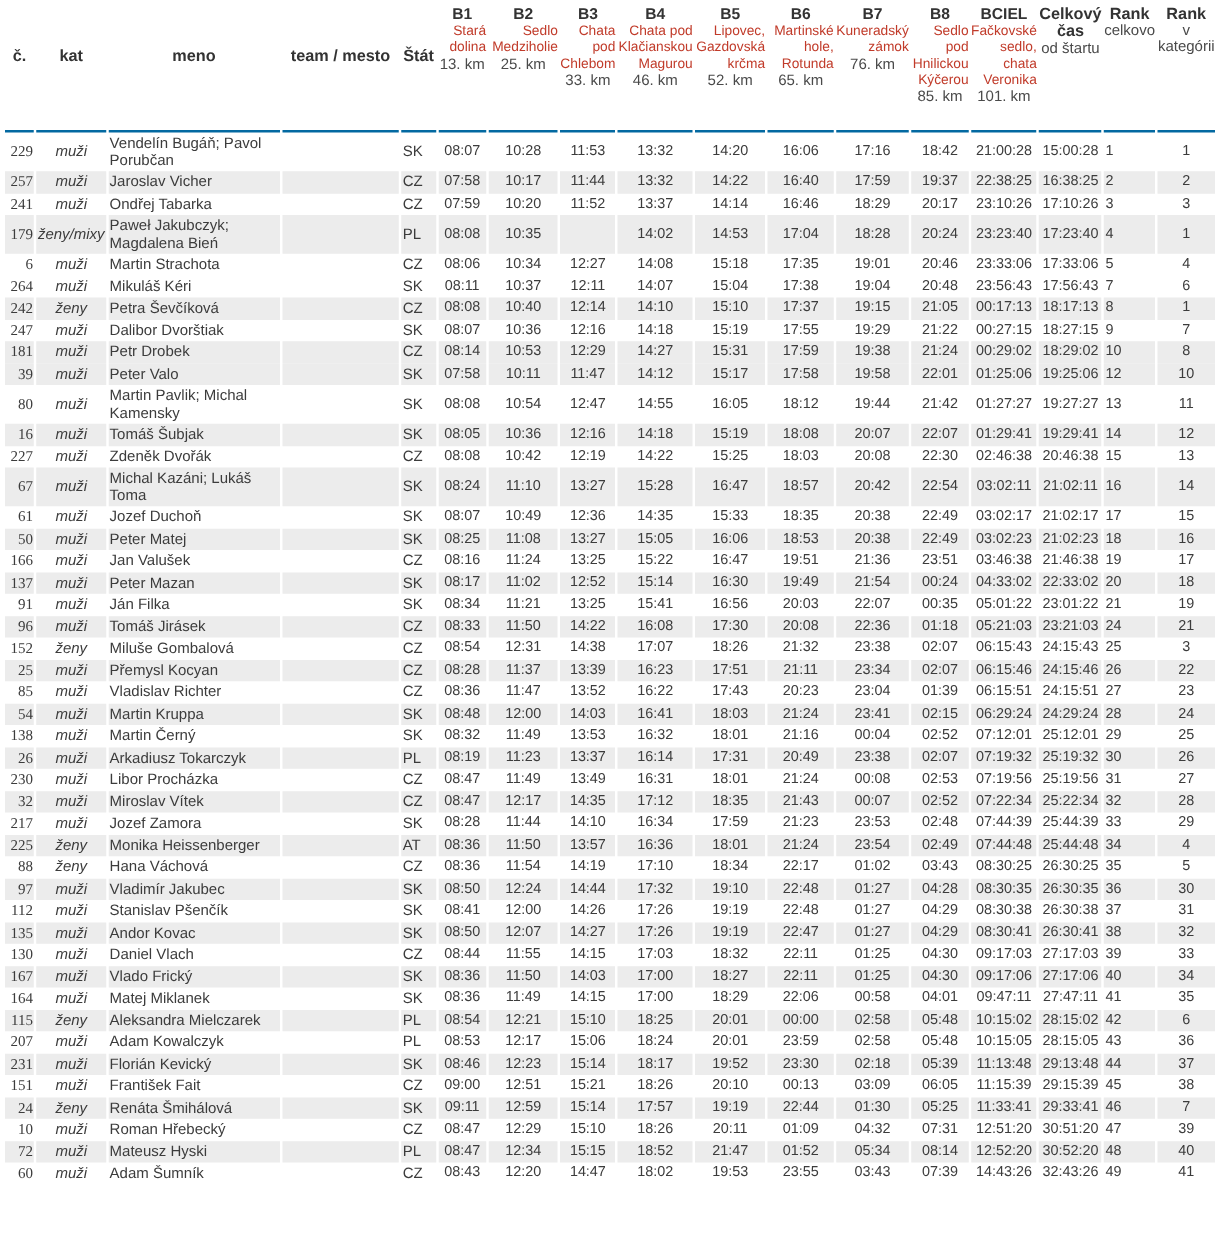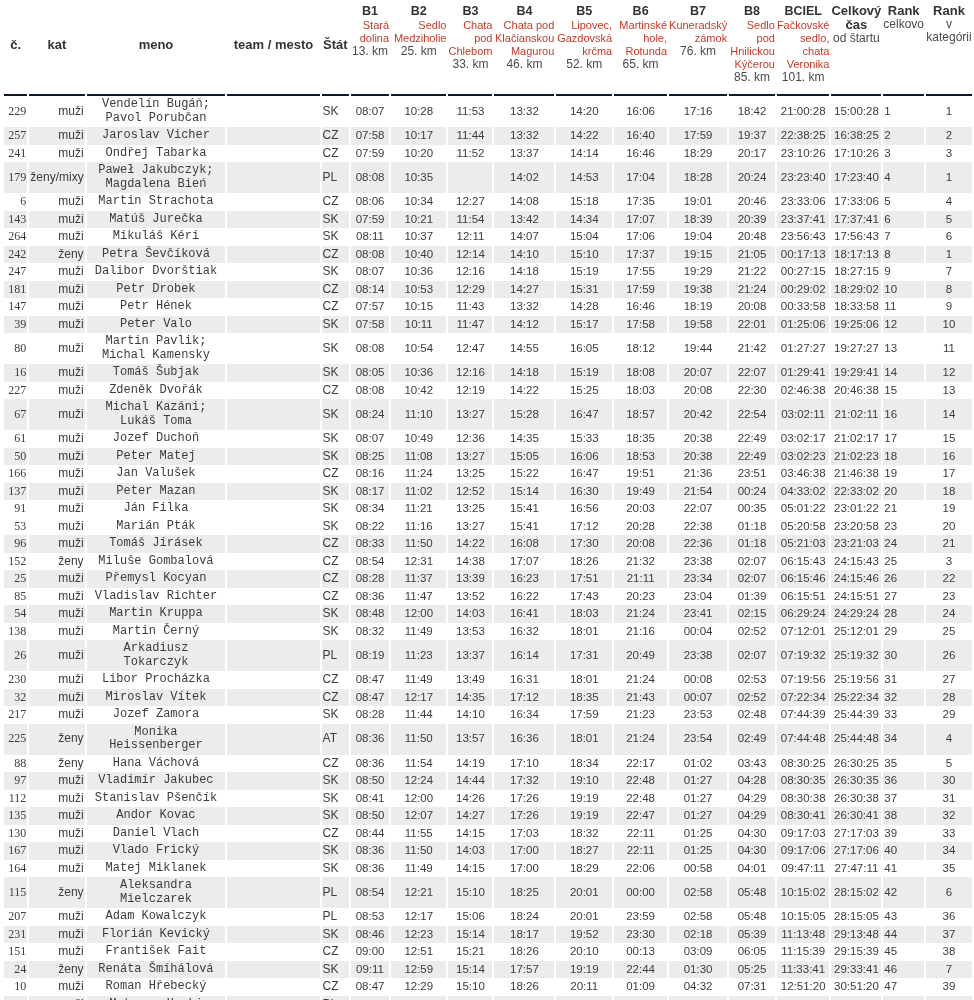--- a/index.html
+++ b/index.html
@@ -34,25 +34,25 @@
   col.w-b6 { width: 54px; }
   col.w-b7 { width: 56px; }
   col.w-b8 { width: 46px; }
   col.w-b9 { width: 52px; }
   col.w-total { width: 48px; }
   col.w-rank  { width: 28px; }
   col.w-rkat  { width: 46px; }
 
   thead tr { height: 86px; }
   thead th {
-    border-bottom: 2px solid #0f172a;
+    border-bottom: 2px solid #0369a1;
     font-weight: bold;
     font-size: 13px;
     color: #333333;
-    padding: 2px 0 10px 0;
+    padding: 2px 0 20px 0;
     vertical-align: middle;
     text-align: center;
   }
   thead th.cp, thead th.top {
     vertical-align: top;
   }
   .cp-code {
     font-weight: bold;
     font-size: 12.5px;
     color: #333333;
@@ -75,22 +75,22 @@
 
   tbody td {
     font-size: 12px;
     line-height: 13.5px;
     padding: 2px 1px;
     vertical-align: middle;
     color: #3c3c3c;
   }
   tbody tr.alt td { background: #ececec; }
   td.c-bib  { text-align: right; font-family: Liberation Serif, serif; }
-  td.c-kat  { text-align: right; }
-  td.c-name { text-align: center; font-family: Liberation Mono, monospace; }
+  td.c-kat  { text-align: center; font-style: italic; }
+  td.c-name { text-align: left; }
   td.c-team { text-align: left; }
   td.c-ctry { text-align: left; }
   td.c-time { text-align: center; font-size: 11.5px; padding: 2px 0; }
   td.c-rank { text-align: left; font-size: 11.5px; }
   td.c-rkat { text-align: center; font-size: 11.5px; }
 </style>
 </head>
 <body>
 
 <div class="page">
@@ -272,51 +272,32 @@
           <td class="c-time">14:08</td>
           <td class="c-time">15:18</td>
           <td class="c-time">17:35</td>
           <td class="c-time">19:01</td>
           <td class="c-time">20:46</td>
           <td class="c-time">23:33:06</td>
           <td class="c-time">17:33:06</td>
           <td class="c-rank">5</td>
           <td class="c-rkat">4</td>
         </tr>
-        <tr class="alt">
-          <td class="c-bib">143</td>
-          <td class="c-kat">muži</td>
-          <td class="c-name">Matúš Jurečka</td>
-          <td class="c-team"></td>
-          <td class="c-ctry">SK</td>
-          <td class="c-time">07:59</td>
-          <td class="c-time">10:21</td>
-          <td class="c-time">11:54</td>
-          <td class="c-time">13:42</td>
-          <td class="c-time">14:34</td>
-          <td class="c-time">17:07</td>
-          <td class="c-time">18:39</td>
-          <td class="c-time">20:39</td>
-          <td class="c-time">23:37:41</td>
-          <td class="c-time">17:37:41</td>
-          <td class="c-rank">6</td>
-          <td class="c-rkat">5</td>
-        </tr>
         <tr>
           <td class="c-bib">264</td>
           <td class="c-kat">muži</td>
           <td class="c-name">Mikuláš Kéri</td>
           <td class="c-team"></td>
           <td class="c-ctry">SK</td>
           <td class="c-time">08:11</td>
           <td class="c-time">10:37</td>
           <td class="c-time">12:11</td>
           <td class="c-time">14:07</td>
           <td class="c-time">15:04</td>
-          <td class="c-time">17:06</td>
+          <td class="c-time">17:38</td>
           <td class="c-time">19:04</td>
           <td class="c-time">20:48</td>
           <td class="c-time">23:56:43</td>
           <td class="c-time">17:56:43</td>
           <td class="c-rank">7</td>
           <td class="c-rkat">6</td>
         </tr>
         <tr class="alt">
           <td class="c-bib">242</td>
           <td class="c-kat">ženy</td>
@@ -367,39 +348,20 @@
           <td class="c-time">14:27</td>
           <td class="c-time">15:31</td>
           <td class="c-time">17:59</td>
           <td class="c-time">19:38</td>
           <td class="c-time">21:24</td>
           <td class="c-time">00:29:02</td>
           <td class="c-time">18:29:02</td>
           <td class="c-rank">10</td>
           <td class="c-rkat">8</td>
         </tr>
-        <tr>
-          <td class="c-bib">147</td>
-          <td class="c-kat">muži</td>
-          <td class="c-name">Petr Hének</td>
-          <td class="c-team"></td>
-          <td class="c-ctry">CZ</td>
-          <td class="c-time">07:57</td>
-          <td class="c-time">10:15</td>
-          <td class="c-time">11:43</td>
-          <td class="c-time">13:32</td>
-          <td class="c-time">14:28</td>
-          <td class="c-time">16:46</td>
-          <td class="c-time">18:19</td>
-          <td class="c-time">20:08</td>
-          <td class="c-time">00:33:58</td>
-          <td class="c-time">18:33:58</td>
-          <td class="c-rank">11</td>
-          <td class="c-rkat">9</td>
-        </tr>
         <tr class="alt">
           <td class="c-bib">39</td>
           <td class="c-kat">muži</td>
           <td class="c-name">Peter Valo</td>
           <td class="c-team"></td>
           <td class="c-ctry">SK</td>
           <td class="c-time">07:58</td>
           <td class="c-time">10:11</td>
           <td class="c-time">11:47</td>
           <td class="c-time">14:12</td>
@@ -575,39 +537,20 @@
           <td class="c-time">13:25</td>
           <td class="c-time">15:41</td>
           <td class="c-time">16:56</td>
           <td class="c-time">20:03</td>
           <td class="c-time">22:07</td>
           <td class="c-time">00:35</td>
           <td class="c-time">05:01:22</td>
           <td class="c-time">23:01:22</td>
           <td class="c-rank">21</td>
           <td class="c-rkat">19</td>
-        </tr>
-        <tr>
-          <td class="c-bib">53</td>
-          <td class="c-kat">muži</td>
-          <td class="c-name">Marián Pták</td>
-          <td class="c-team"></td>
-          <td class="c-ctry">SK</td>
-          <td class="c-time">08:22</td>
-          <td class="c-time">11:16</td>
-          <td class="c-time">13:27</td>
-          <td class="c-time">15:41</td>
-          <td class="c-time">17:12</td>
-          <td class="c-time">20:28</td>
-          <td class="c-time">22:38</td>
-          <td class="c-time">01:18</td>
-          <td class="c-time">05:20:58</td>
-          <td class="c-time">23:20:58</td>
-          <td class="c-rank">23</td>
-          <td class="c-rkat">20</td>
         </tr>
         <tr class="alt">
           <td class="c-bib">96</td>
           <td class="c-kat">muži</td>
           <td class="c-name">Tomáš Jirásek</td>
           <td class="c-team"></td>
           <td class="c-ctry">CZ</td>
           <td class="c-time">08:33</td>
           <td class="c-time">11:50</td>
           <td class="c-time">14:22</td>

